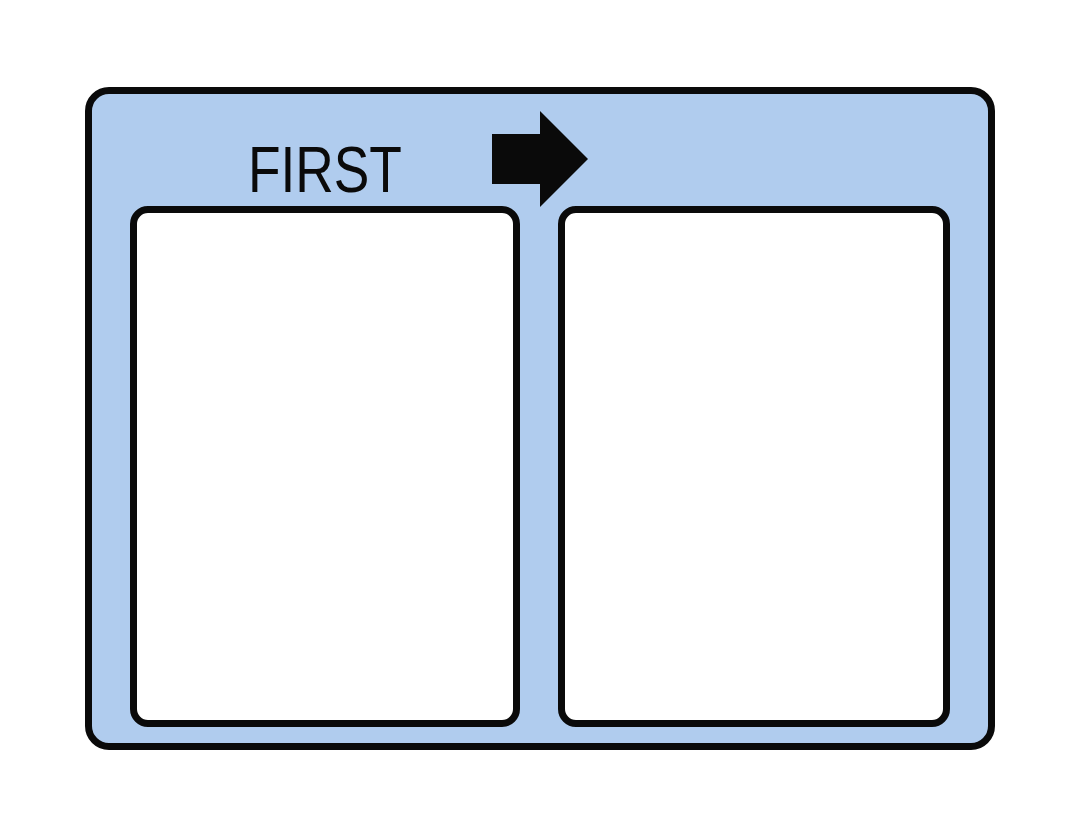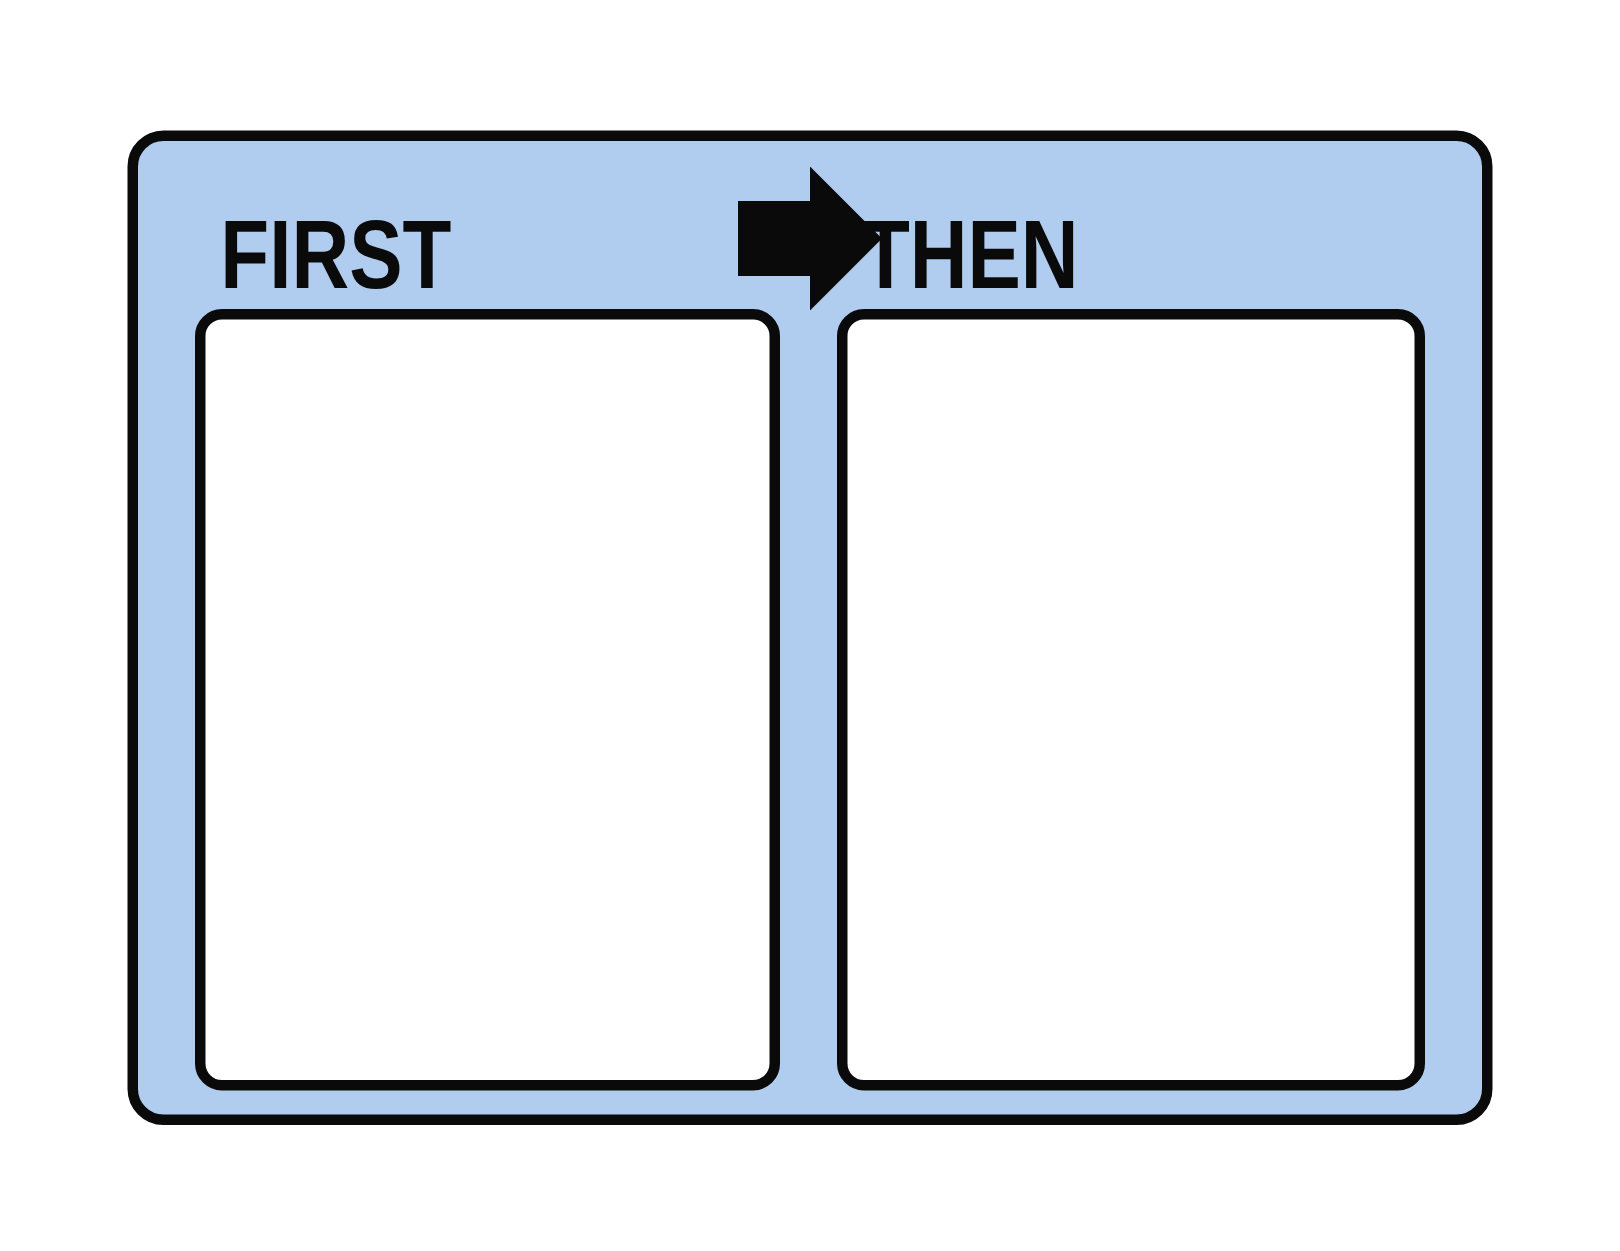--- a/index.html
+++ b/index.html
@@ -30,23 +30,23 @@
     border: 7px solid var(--outline, #0a0a0a);
     border-radius: 24px;
   }
 
   .header-label {
     position: absolute;
     top: 43px;
     height: 65px;
     line-height: 65px;
     font-size: 65px;
-    font-weight: 700;
+    font-weight: 400;
     color: var(--label-text, #0a0a0a);
-    text-align: left;
+    text-align: center;
     white-space: nowrap;
   }
 
   .header-label .squeeze {
     display: inline-block;
     transform: scaleX(0.82);
     transform-origin: 50% 50%;
     letter-spacing: 0px;
   }
 
@@ -97,22 +97,19 @@
 
     <div class="header-label label-first">
       <span class="squeeze">FIRST</span>
     </div>
 
     <svg class="arrow-icon" viewBox="0 0 96 96" xmlns="http://www.w3.org/2000/svg" aria-hidden="true">
       <rect x="0" y="23" width="50" height="50" fill="var(--arrow-fill, #0a0a0a)"></rect>
       <polygon points="48,0 96,48 48,96" fill="var(--arrow-fill, #0a0a0a)"></polygon>
     </svg>
 
-    <div class="header-label label-then">
-      <span class="squeeze">THEN</span>
-    </div>
 
     <div class="panel panel-first"></div>
 
     <div class="panel panel-then"></div>
 
   </div>
 </div>
 
 </body></html>

